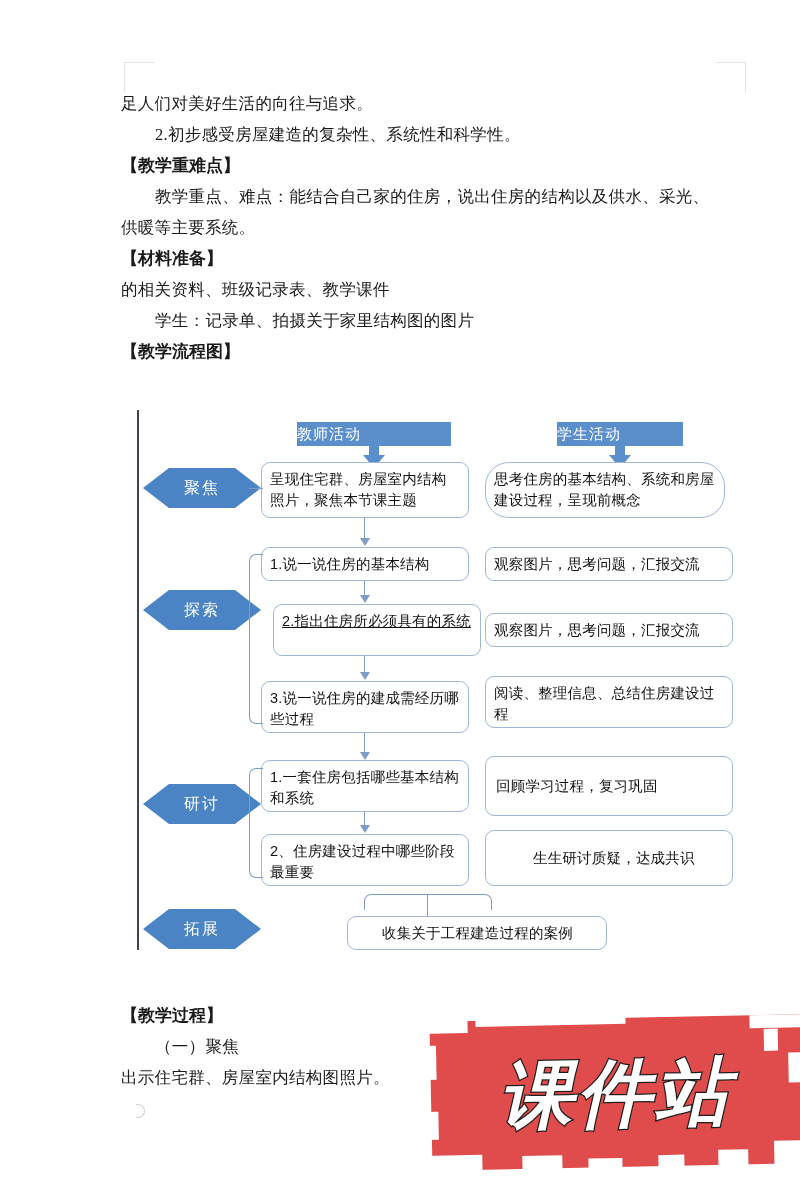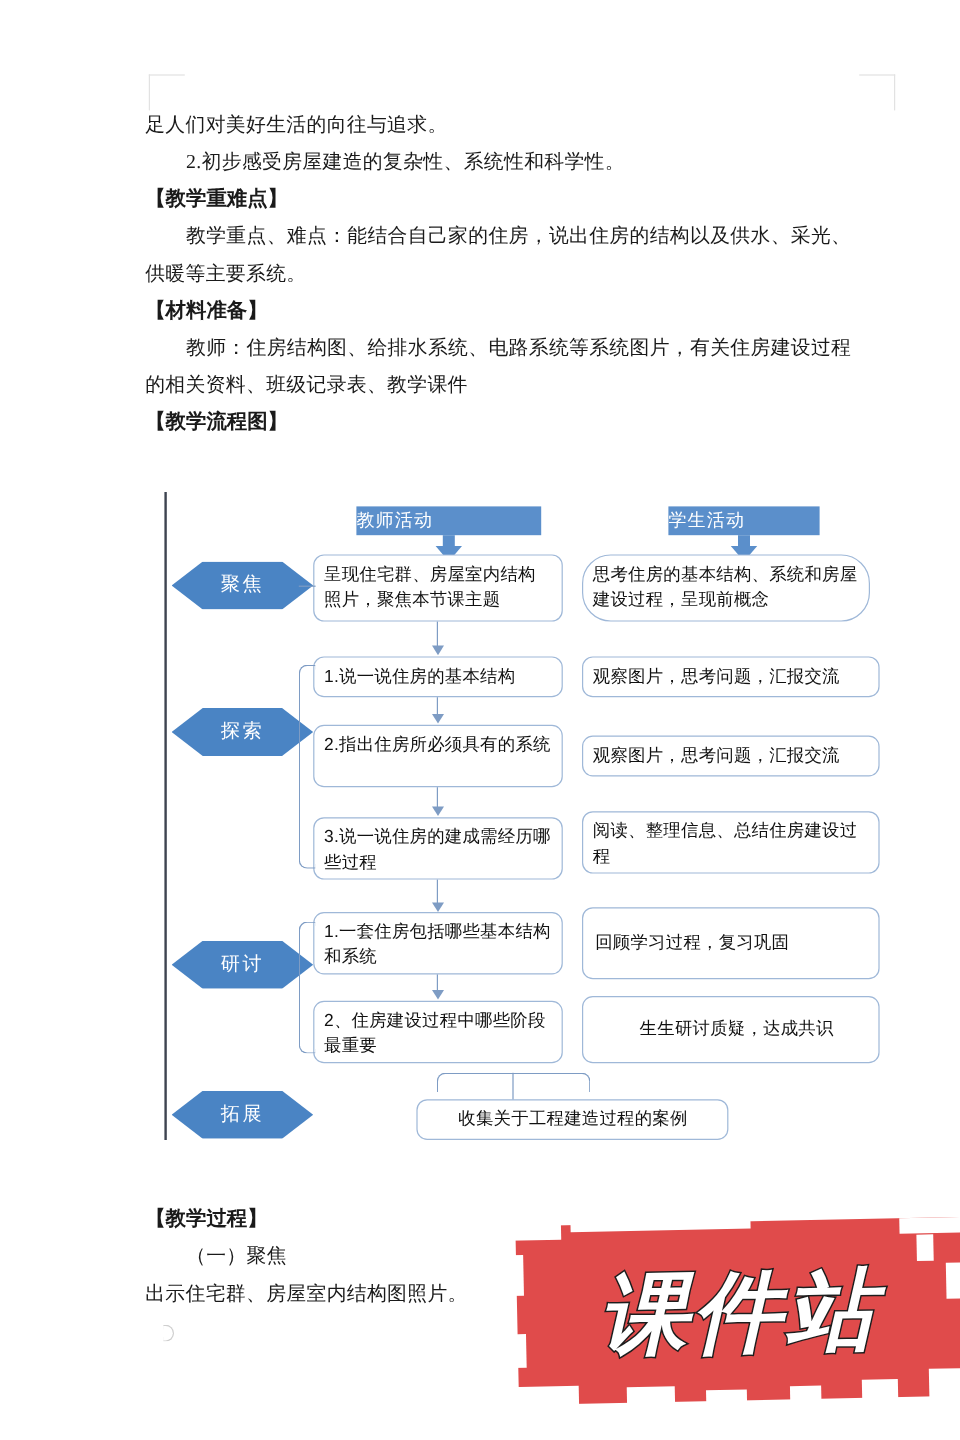--- a/index.html
+++ b/index.html
@@ -117,22 +117,22 @@
   <div class="crop tl"></div>
   <div class="crop tr"></div>
 
   <div class="doc">
     <div class="ln">足人们对美好生活的向往与追求。</div>
     <div class="ln ind">2.初步感受房屋建造的复杂性、系统性和科学性。</div>
     <div class="ln head">【教学重难点】</div>
     <div class="ln ind">教学重点、难点：能结合自己家的住房，说出住房的结构以及供水、采光、</div>
     <div class="ln">供暖等主要系统。</div>
     <div class="ln head">【材料准备】</div>
-    <div class="ln ind">教师：住房结构图、给排水系统、电路系统等系统图片，有关住房建设过程</div>
     <div class="ln">的相关资料、班级记录表、教学课件</div>
+    <div class="ln ind">学生：记录单、拍摄关于家里结构图的图片</div>
     <div class="ln head">【教学流程图】</div>
   </div>
 
   <div id="flow">
 
     <div class="spine"></div>
     <div class="spine-bump"></div>
 
     <div class="colhead" style="left:176px; top:18px; width:154px;">教师活动</div>
     <div class="headstem" style="left:248px; top:42px; height:10px;"></div>
@@ -153,21 +153,21 @@
 
     <div class="vline" style="left:243px; top:114px; height:23px;"></div>
     <div class="varrow" style="left:239px; top:134px;"></div>
 
     <div class="box ctr" style="left:140px; top:143px; width:208px; height:34px;">1.说一说住房的基本结构</div>
     <div class="box ctr" style="left:364px; top:143px; width:248px; height:34px;">观察图片，思考问题，汇报交流</div>
 
     <div class="vline" style="left:243px; top:177px; height:17px;"></div>
     <div class="varrow" style="left:239px; top:191px;"></div>
 
-    <div class="box" style="left:140px; top:200px; width:208px; height:52px;">2.指出住房所必须具有的系统</div>
+    <div class="box" style="left:152px; top:200px; width:208px; height:52px;text-decoration:underline;">2.指出住房所必须具有的系统</div>
     <div class="box ctr" style="left:364px; top:209px; width:248px; height:34px;">观察图片，思考问题，汇报交流</div>
 
     <div class="vline" style="left:243px; top:252px; height:19px;"></div>
     <div class="varrow" style="left:239px; top:268px;"></div>
 
     <div class="box" style="left:140px; top:277px; width:208px; height:52px;">3.说一说住房的建成需经历哪些过程</div>
     <div class="box" style="left:364px; top:272px; width:248px; height:52px;">阅读、整理信息、总结住房建设过程</div>
 
     <div class="bracket" style="left:128px; top:150px; width:14px; height:170px;"></div>
 

